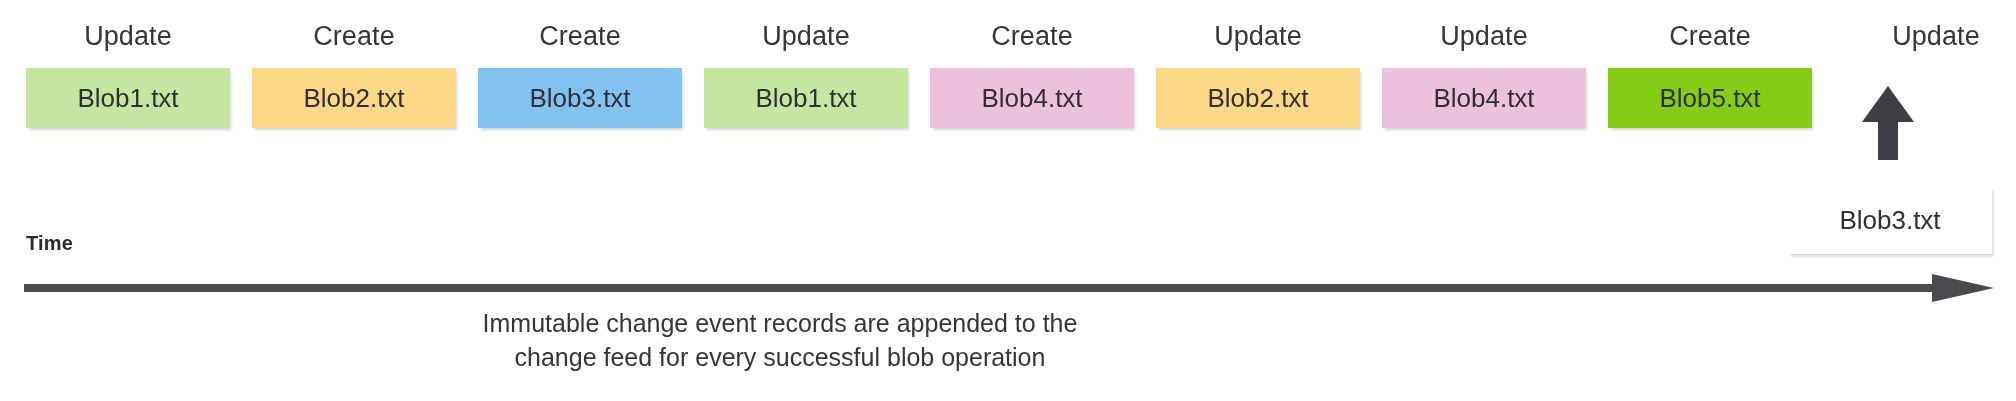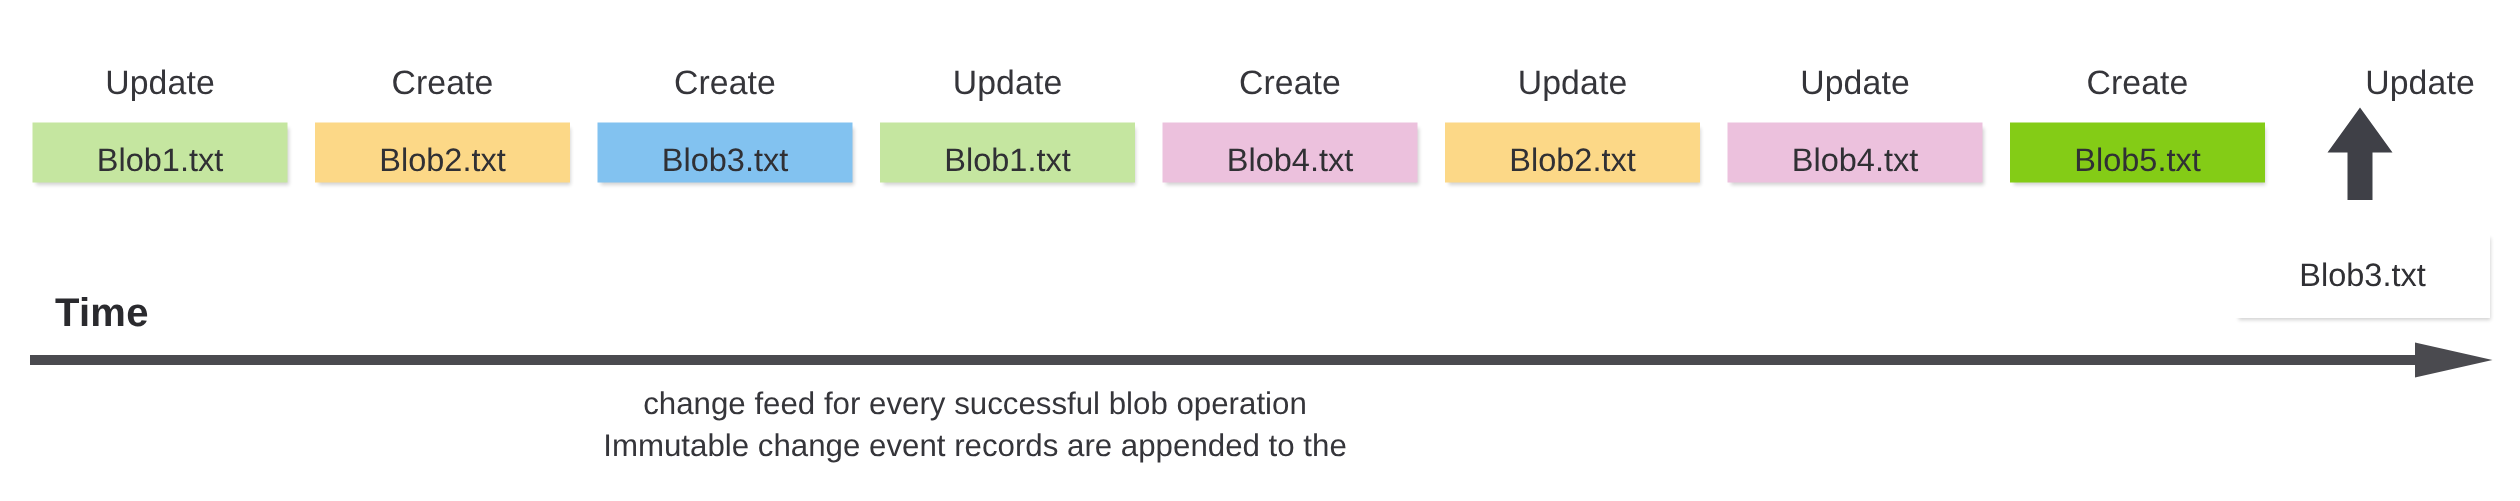--- a/index.html
+++ b/index.html
@@ -30,25 +30,24 @@
     width: 204px;
   }
   .op-label {
     display: block;
     text-align: center;
     font-size: 27px;
     line-height: 32px;
     color: #35353a;
     letter-spacing: 0.1px;
     white-space: nowrap;
-    margin-top: 30px;
   }
   .blob-box {
     margin-top: 16px;
-    height: 48px;
+    height: 60px;
     line-height: 60px;
     text-align: center;
     font-size: 26px;
     color: #303034;
     box-sizing: border-box;
     box-shadow: 2px 3px 3px -1px rgba(0,0,0,0.18);
   }
   .blob-box.is-hidden-box {
     box-shadow: none;
     background: transparent !important;
@@ -74,23 +73,23 @@
     text-align: center;
     font-size: 26px;
     color: #303034;
     box-sizing: border-box;
     box-shadow: 2px 3px 3px -1px rgba(0,0,0,0.18);
   }
 
   
   .time-label {
     position: absolute;
-    left: 44px;
+    left: 26px;
     top: 232px;
-    font-size: 32px;
+    font-size: 20px;
     font-weight: bold;
     color: #2a2a2e;
     letter-spacing: 0.2px;
   }
   .time-axis {
     position: absolute;
     left: 24px;
     top: 272px;
     width: 1972px;
     height: 34px;
@@ -166,17 +165,17 @@
   <div class="time-label">Time</div>
 
   <div class="time-axis">
     <svg viewBox="0 0 1972 34" width="1972" height="34" preserveAspectRatio="none" aria-hidden="true">
       <rect x="0" y="12" width="1920" height="8" fill="#4a4a4f"></rect>
       <polygon points="1908,2 1970,16 1908,30" fill="#4a4a4f"></polygon>
     </svg>
   </div>
 
   <div class="caption">
+    <span>Immutable change event records are appended to the</span>
     <span>change feed for every successful blob operation</span>
-    <span>Immutable change event records are appended to the</span>
   </div>
 
 </div>
 
 </body></html>

